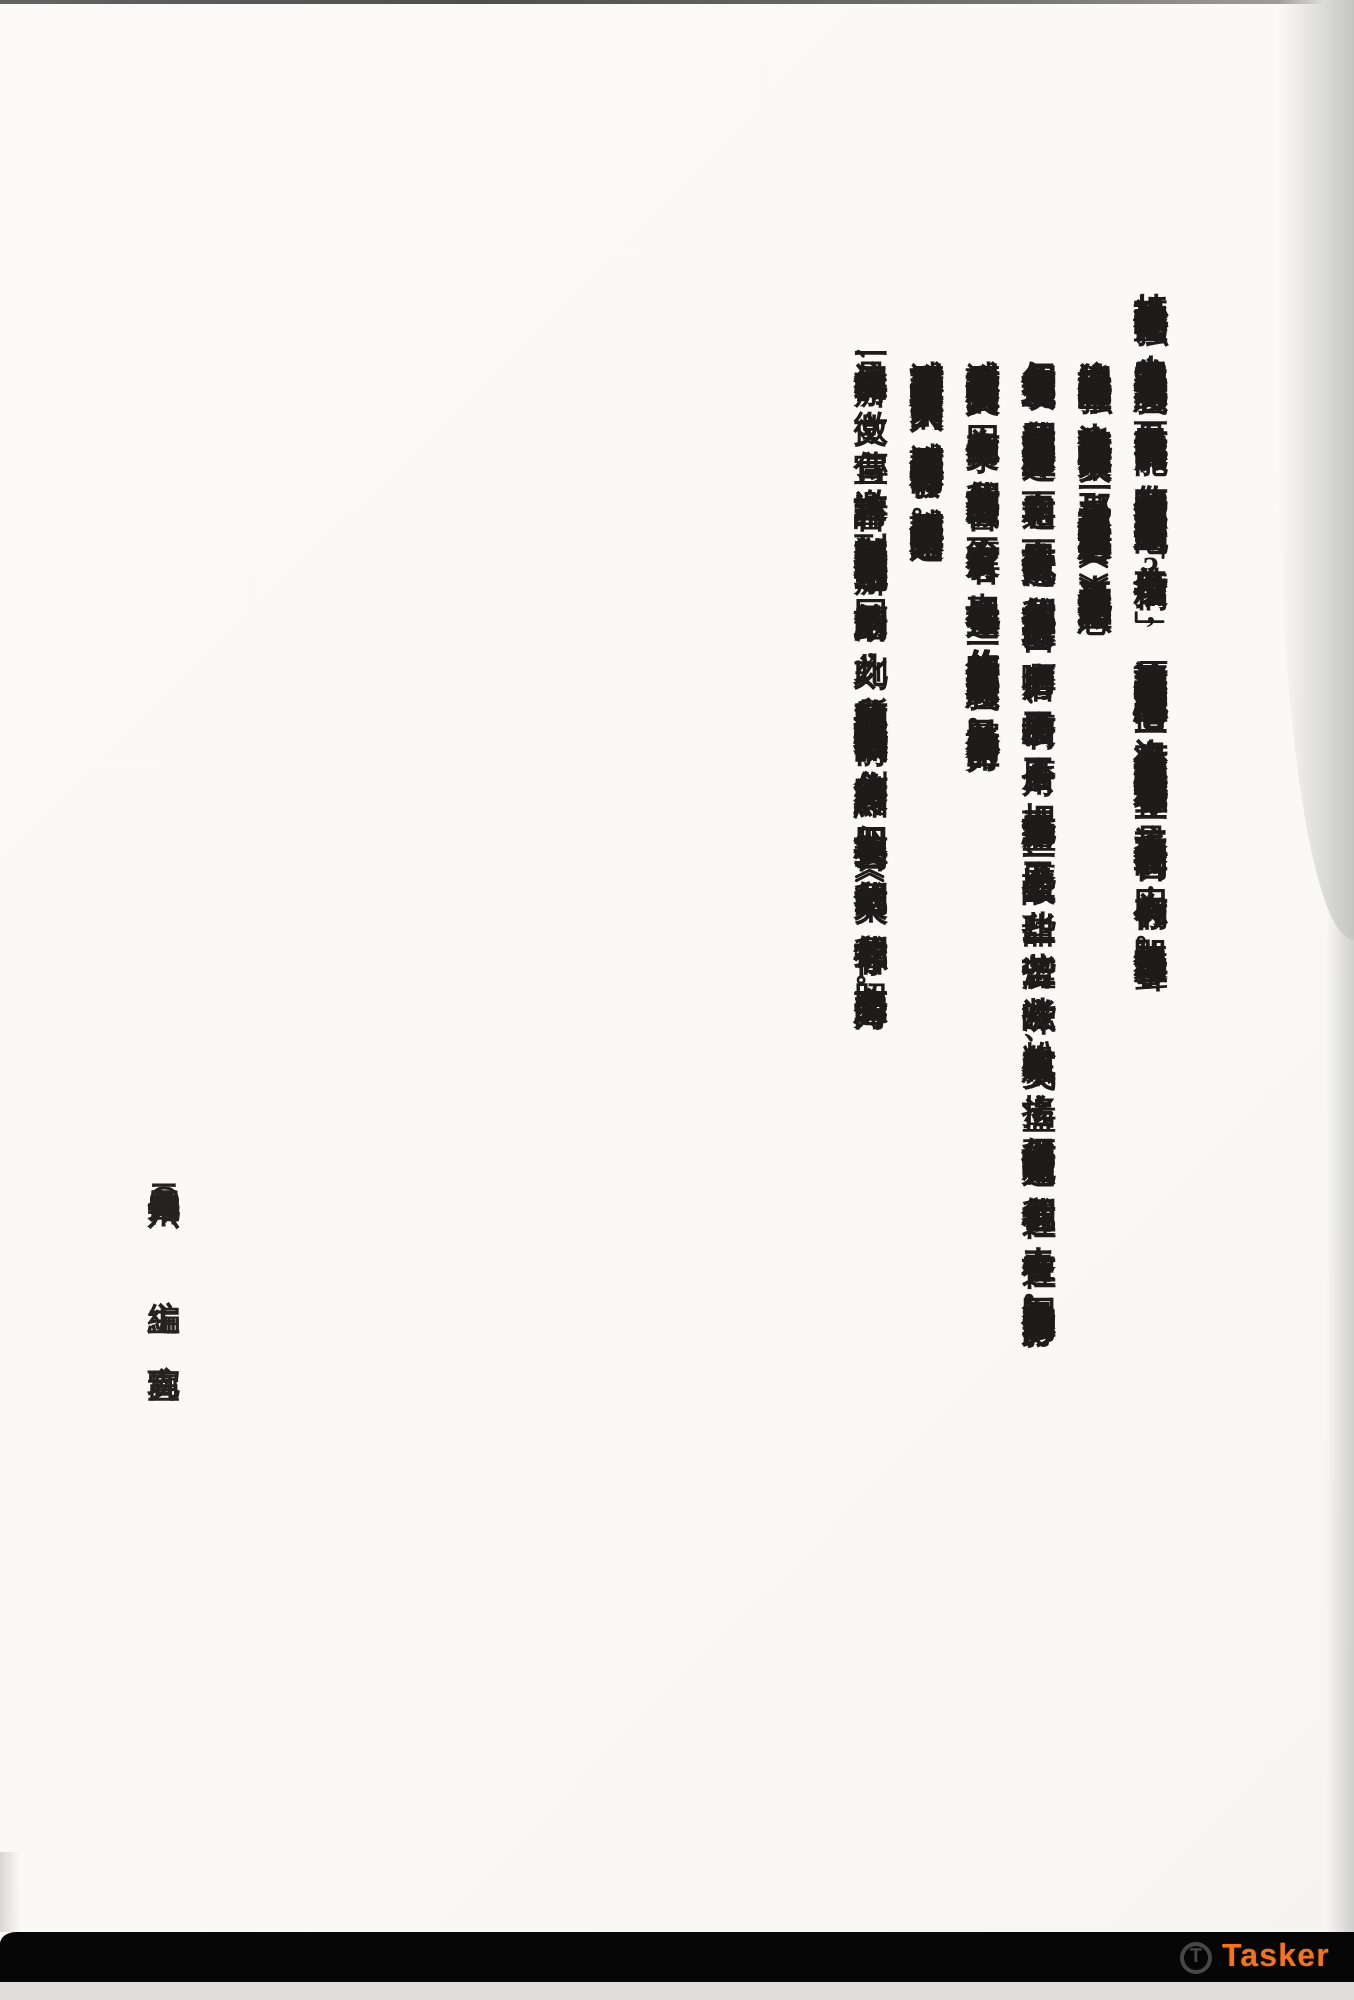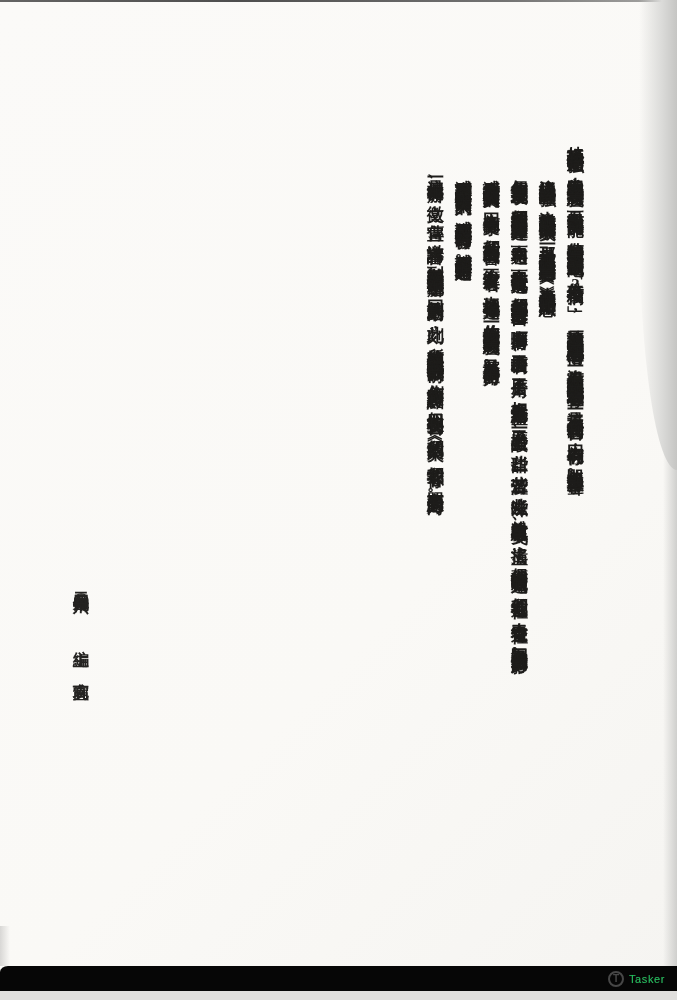--- a/index.html
+++ b/index.html
@@ -56,21 +56,21 @@
   }
   .tasker-logo{
     width:16px;height:16px;box-sizing:border-box;
     border:2px solid #474747;border-radius:50%;
     display:flex;align-items:center;justify-content:center;
     font-family:"Liberation Sans","DejaVu Sans",sans-serif;
     font-size:10px;font-weight:700;line-height:1;color:#474747;
   }
   .tasker-text{
     font-family:"Liberation Sans","DejaVu Sans",sans-serif;
-    font-size:11px;font-weight:400;letter-spacing:.6px;color:#22c55e;
+    font-size:16px;font-weight:700;letter-spacing:.6px;color:#f97316;
     text-shadow:0 0 1px #2a2a2a;
   }
   .below-bar{
     position:absolute;left:0;top:991px;width:677px;height:9px;
     background:#e0dfdd;
   }
 </style>
 </head>
 <body>
 

